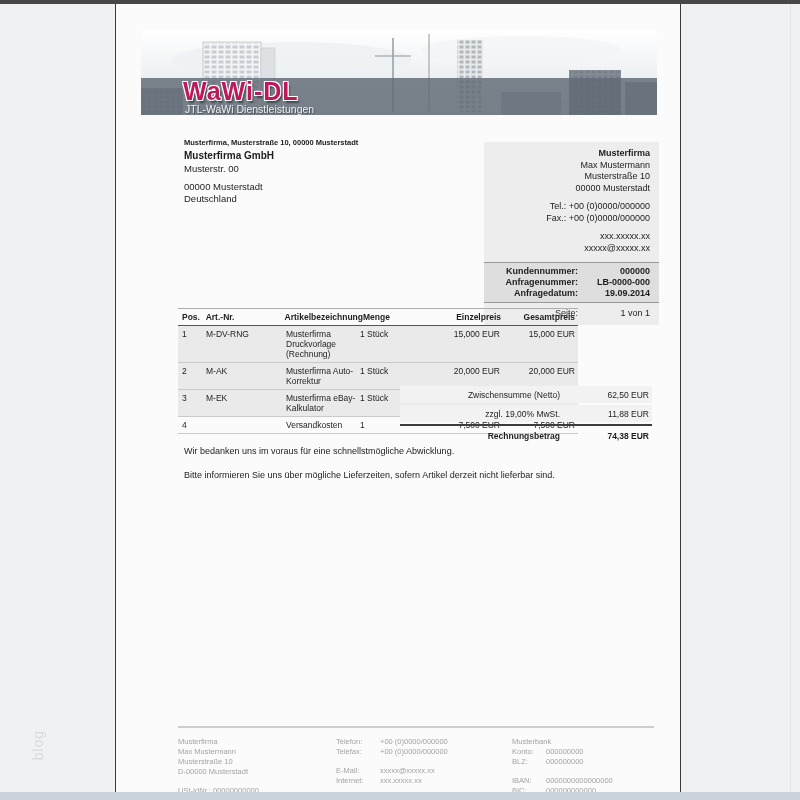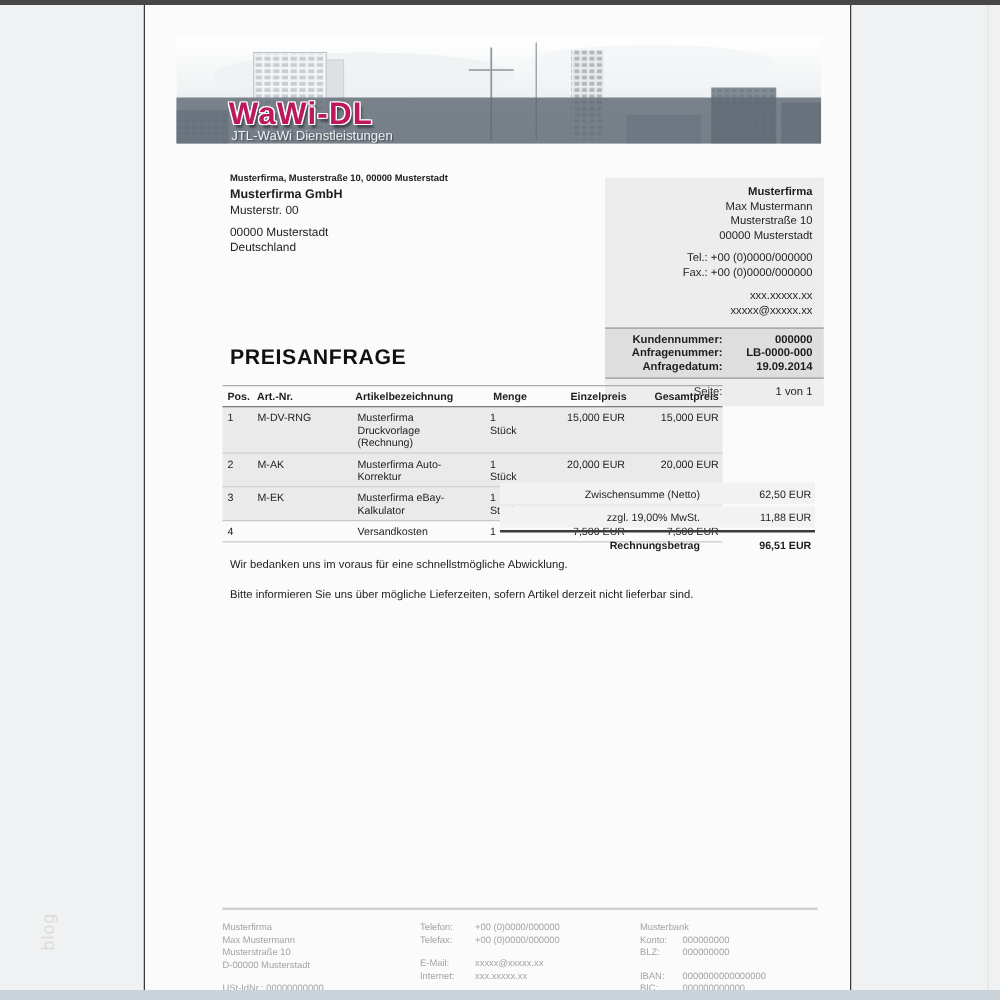--- a/index.html
+++ b/index.html
@@ -51,21 +51,21 @@
 
   
   .items { position:absolute; left:62px; top:304px; width:400px; font-size:8.5px; color:#1d1d1d; }
   .t-head { display:flex; font-weight:bold; border-top:1px solid #adadad; border-bottom:1px solid #555;
             padding:3px 0; }
   .t-row { display:flex; padding:3px 0; border-bottom:1px solid #c9c9c9; }
   .t-row.shade { background:#eaeaea; }
   .c-pos { width:28px; padding-left:4px; }
   .c-art { width:80px; }
   .c-name { flex:1; }
-  .c-menge { width:58px;padding-left:32px; }
+  .c-menge { width:58px; }
   .c-einzel { width:82px; text-align:right; }
   .c-gesamt { width:78px; text-align:right; padding-right:3px; }
 
   
   .totals { position:absolute; right:28px; top:382px; width:252px; font-size:8.5px; color:#1d1d1d; }
   .tot-row { display:flex; padding:3.5px 0; background:#f2f2f2; margin-bottom:2px; }
   .tot-row .t-label { flex:1; text-align:right; padding-right:14px; }
   .tot-row .t-value { width:78px; text-align:right; padding-right:3px; }
   .tot-final { display:flex; border-top:2px solid #3c3c3c; margin-top:2px; padding:4.5px 0;
                font-weight:bold; }
@@ -171,21 +171,20 @@
         <span class="m-label">Anfragedatum:</span>
         <span class="m-value">19.09.2014</span>
       </div>
     </div>
     <div class="page-row">
       <span class="m-label">Seite:</span>
       <span class="m-value">1 von 1</span>
     </div>
   </div>
 
-  <div class="doc-title">PREISANFRAGE</div>
 
   <div class="items">
     <div class="t-head">
       <span class="c-pos">Pos.</span>
       <span class="c-art">Art.-Nr.</span>
       <span class="c-name">Artikelbezeichnung</span>
       <span class="c-menge">Menge</span>
       <span class="c-einzel">Einzelpreis</span>
       <span class="c-gesamt">Gesamtpreis</span>
     </div>
@@ -227,21 +226,21 @@
     <div class="tot-row">
       <span class="t-label">Zwischensumme (Netto)</span>
       <span class="t-value">62,50 EUR</span>
     </div>
     <div class="tot-row">
       <span class="t-label">zzgl. 19,00% MwSt.</span>
       <span class="t-value">11,88 EUR</span>
     </div>
     <div class="tot-final">
       <span class="t-label">Rechnungsbetrag</span>
-      <span class="t-value">96,51 EUR</span>
+      <span class="t-value">74,38 EUR</span>
     </div>
   </div>
 
   <div class="notes">
     <p>Wir bedanken uns im voraus für eine schnellstmögliche Abwicklung.</p>
     <p>Bitte informieren Sie uns über mögliche Lieferzeiten, sofern Artikel derzeit nicht lieferbar sind.</p>
   </div>
 
   <div class="footer">
     <div class="f-col1">

